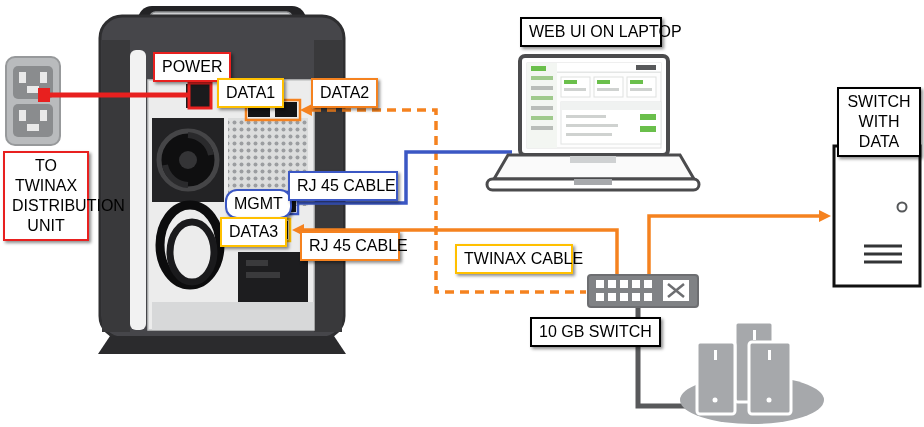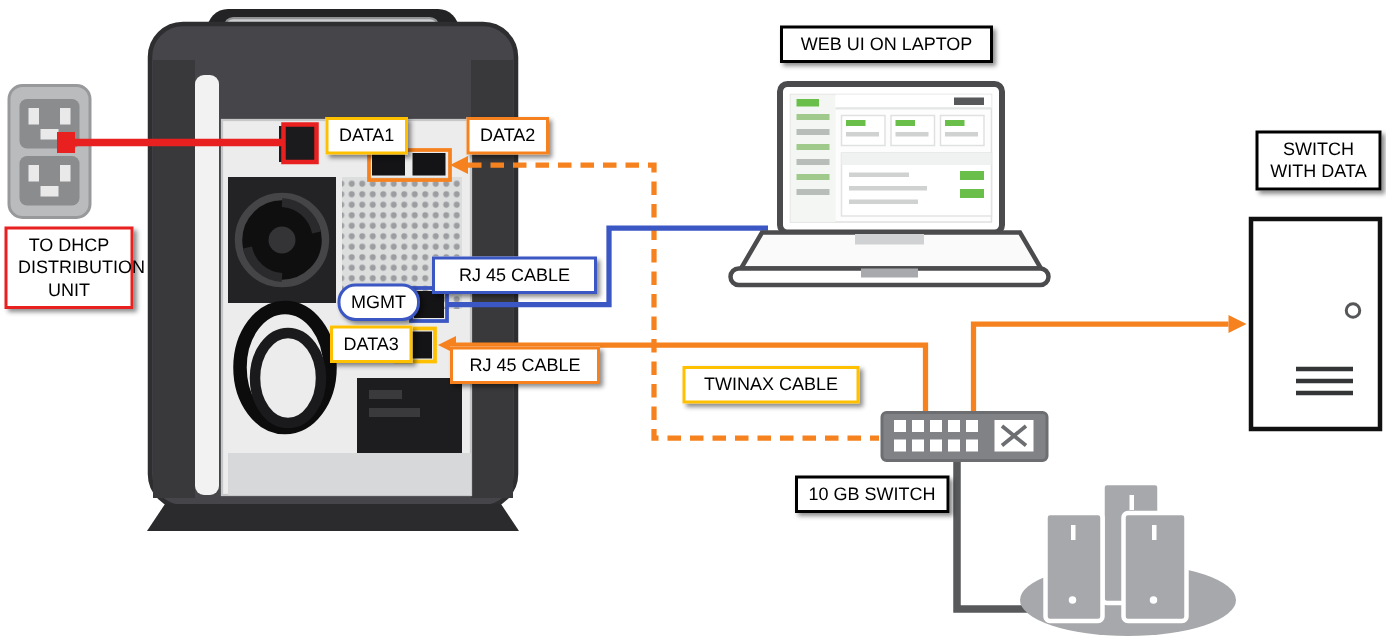--- a/index.html
+++ b/index.html
@@ -1,21 +1,21 @@
 <!DOCTYPE html>
 <html><head>
 <meta charset="utf-8">
 <style>
   *{box-sizing:border-box;margin:0;padding:0}
   body{font-family:"Liberation Sans",sans-serif;background:#fff}
   .canvas{position:relative;width:924px;height:427px;background:#ffffff;overflow:hidden}
   .canvas svg{position:absolute;left:0;top:0}
   .lbl{
     position:absolute;background:#fff;border:2px solid #000;color:#000;
-    font-size:12px;line-height:1.25;padding:3px 7px;text-align:center;
+    font-size:16px;line-height:1.25;padding:3px 7px;text-align:center;
     box-shadow:2px 2px 3px rgba(0,0,0,.45);white-space:nowrap;z-index:5
   }
   .lbl.wrap{white-space:normal}
 </style>
 </head>
 <body>
 
 <div class="canvas">
 
   <svg width="924" height="427" viewBox="0 0 924 427">
@@ -168,21 +168,22 @@
       <circle cx="754" cy="388" r="2.5" fill="#ffffff"></circle>
       <rect x="697" y="342" width="38" height="72" rx="3" stroke="#ffffff" stroke-width="3"></rect>
       <rect x="714" y="350" width="3" height="10" fill="#ffffff"></rect>
       <circle cx="715" cy="400" r="2.5" fill="#ffffff"></circle>
       <rect x="749" y="342" width="42" height="72" rx="3" stroke="#ffffff" stroke-width="3"></rect>
       <rect x="768" y="350" width="3" height="10" fill="#ffffff"></rect>
       <circle cx="769" cy="400" r="2.5" fill="#ffffff"></circle>
     </g>
   </svg>
 
-  <div class="lbl wrap" style="left: 3px; top: 151px; width: 86px; border-color: rgb(232, 32, 31);">TO DHCP DISTRIBUTION UNIT</div>
+  <div class="lbl wrap" style="left: 3px; top: 151px; width: 86px; border-color: rgb(232, 32, 31);">TO TWINAX DISTRIBUTION UNIT</div>
+  <div class="lbl" style="left: 153px; top: 52px; border-color: rgb(232, 32, 31);">POWER</div>
   <div class="lbl" style="left: 217px; top: 78px; border-color: rgb(255, 192, 0);">DATA1</div>
   <div class="lbl" style="left: 271px; top: 78px; border-color: rgb(245, 130, 31); margin-left: 40px;">DATA2</div>
   <div class="lbl" style="left: 225px; top: 189px; border-color: rgb(59, 87, 196); border-radius: 12px;">MGMT</div>
   <div class="lbl" style="left: 220px; top: 217px; border-color: rgb(255, 192, 0);">DATA3</div>
   <div class="lbl" style="left: 288px; top: 171px; width: 110px; border-color: rgb(59, 87, 196);">RJ 45 CABLE</div>
   <div class="lbl" style="left: 300px; top: 231px; width: 100px; border-color: rgb(245, 130, 31);">RJ 45 CABLE</div>
   <div class="lbl" style="left: 455px; top: 244px; width: 118px; border-color: rgb(255, 192, 0);">TWINAX CABLE</div>
   <div class="lbl" style="left:520px;top:17px;width:142px">WEB UI ON LAPTOP</div>
   <div class="lbl wrap" style="left:837px;top:87px;width:84px">SWITCH WITH DATA</div>
   <div class="lbl" style="left:530px;top:317px">10 GB SWITCH</div>

